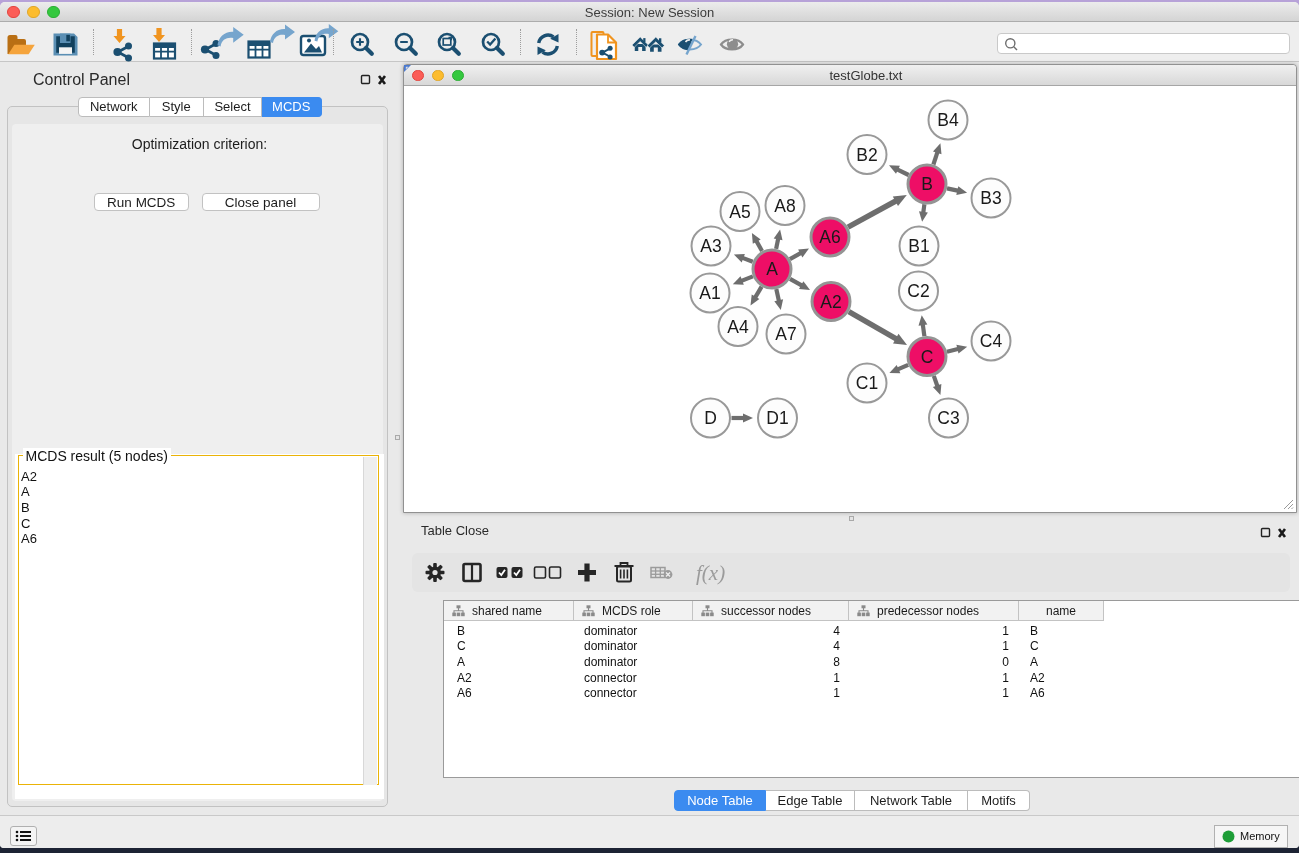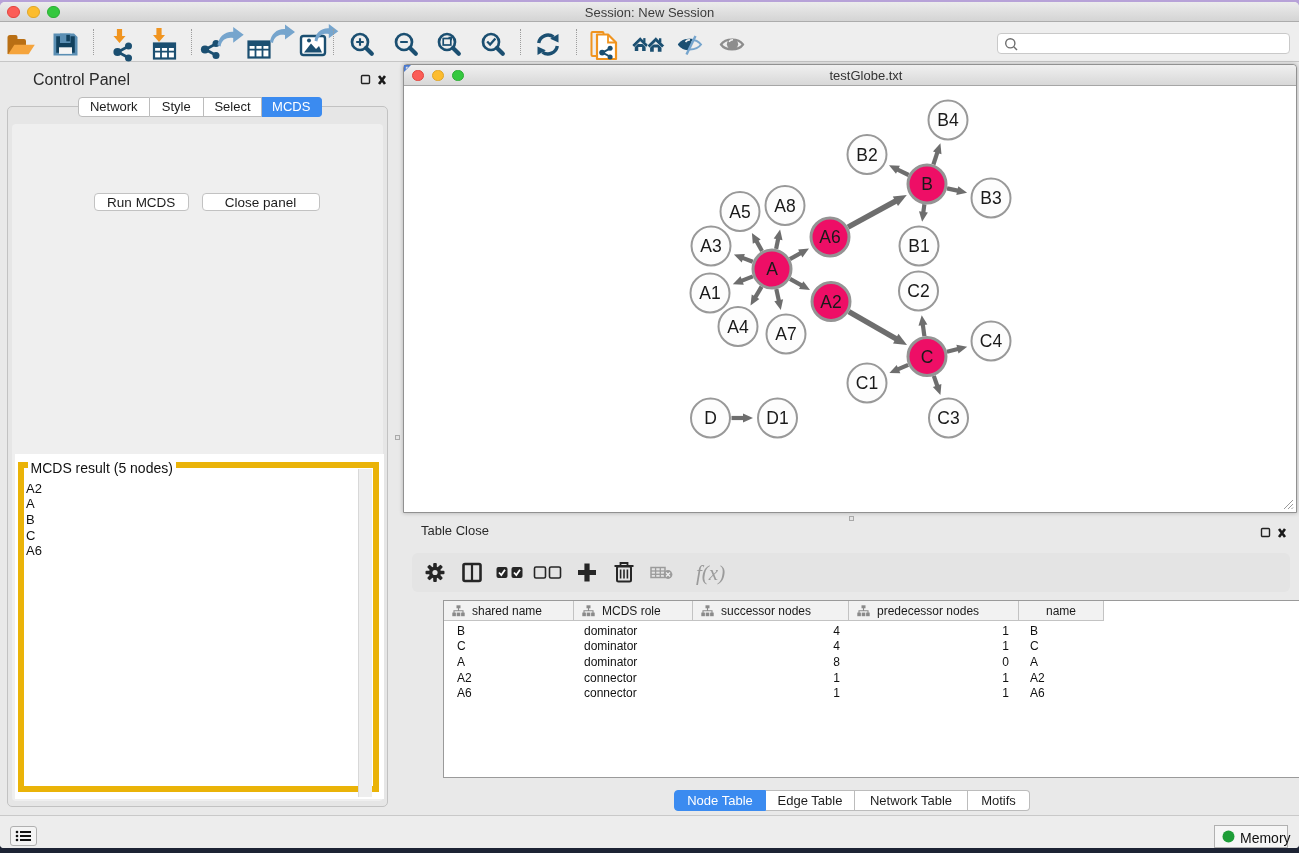--- a/index.html
+++ b/index.html
@@ -26,21 +26,21 @@
 .tab.first { border-left:1px solid #bcbcbc; border-radius:4px 0 0 4px; }
 .tab.last { border-radius:0 4px 4px 0; }
 .tab.sel { background:#3b8bf0; color:#fff; border-color:#3b8bf0; }
 #cpbox { z-index:1; left:7px; top:44px; width:381px; height:701px; background:#e6e6e6; border:1px solid #c2c2c2; border-radius:5px; }
 #cpinner { z-index:2; left:12px; top:62px; width:371px; height:677px; background:#efefef; border-radius:4px; }
 #optlabel { z-index:3; top:73.5px; left:4px; width:391px; text-align:center; font-size:14px; color:#1c1c1c; }
 #dropdown { z-index:3; left:44.5px; top:97.5px; width:310.5px; height:18.5px; background:#fff; border:1px solid #b9b9b9; border-radius:4px; font-size:14px; color:#111; line-height:17px; padding-left:11px; }
 #ddbtn { right:-1px; top:-1px; width:16px; height:19px; background:linear-gradient(#5ea1f7,#2f7bea); border-radius:0 4px 4px 0; }
 .btn { z-index:3; height:18px; background:#fff; border:1px solid #c2c2c2; border-radius:4px; font-size:13.5px; color:#1c1c1c; text-align:center; line-height:17px; }
 #resultpanel { z-index:3; left:15px; top:392px; width:369px; height:345px; background:#fff; }
-#fieldset { left:2.5px; top:8px; width:361.5px; height:330px; border:6px solid #eab308; }
+#fieldset { left:2.5px; top:1px; width:361.5px; height:330px; border:1px solid #eab308; }
 #fslegend { left:4px; top:-8px; background:#fff; padding:0 3px; font-size:14px; color:#111; }
 #fslist { left:2.5px; top:12.5px; font-size:13px; color:#111; line-height:15.7px; }
 #fsscroll { right:1px; top:1px; width:14px; height:328px; background:#eeeeee; border-left:1px solid #d8d8d8; }
 
 #netarea { left:391px; top:60px; width:908px; height:752px; background:#e9e9e9; }
 #netwin { left:12px; top:2px; width:894px; height:449px; background:#fff; border:1px solid #919191; border-radius:4px 4px 0 0; box-shadow:0 0 4px rgba(0,0,0,0.25); }
 #netbar { left:0; top:0; width:892px; height:21px; background:linear-gradient(#f0f0f0,#d8d8d8); border-bottom:1px solid #a6a6a6; border-radius:4px 4px 0 0; }
 #netbar .t { width:100%; text-align:center; top:3px; font-size:13px; color:#333;margin-left:16px; }
 .tl2 { width:11.5px; height:11.5px; border-radius:50%; top:4.5px; }
 
@@ -51,21 +51,21 @@
 #tblhead { left:0; top:0; width:660px; height:20px; background:#f2f2f2; border-bottom:1px solid #c3c3c3; display:flex; }
 .th { height:20px; border-right:1px solid #c3c3c3; display:flex; align-items:center; justify-content:flex-start; padding-left:8px; font-size:12px; color:#1a1a1a; gap:7px; }
 .tr { position:absolute; font-size:12px; color:#111; }
 #tptabs { left:283px; top:271px; height:39px; display:flex; }
 .tab2 { height:21px; line-height:20px; font-size:13px; color:#1d1d1d; text-align:center; background:#fff; border:1px solid #bcbcbc; border-left:none; }
 .tab2.first { border-left:1px solid #bcbcbc; border-radius:4px 0 0 4px; }
 .tab2.last { border-radius:0 4px 4px 0; }
 .tab2.sel { background:#3b8bf0; color:#fff; border-color:#3b8bf0; }
 .grip { width:5px; height:5px; background:#e4e4e4; border:1px solid #a9a9a9; }
 .nl { font-family:"Liberation Sans",sans-serif; font-size:17.5px; fill:#1a1a1a; text-anchor:middle; dominant-baseline:central; }
-#memorybtn { left:1214px; top:9px; width:74px; height:23px; background:#f6f6f6; border:1px solid #b1b1b1; font-size:14px; color:#111; }
+#memorybtn { left:1214px; top:9px; width:74px; height:23px; background:#f6f6f6; border:1px solid #b1b1b1; font-size:11px; color:#111; }
 #listbtn { left:10px; top:10px; width:27px; height:20px; background:#f4f4f4; border:1px solid #b0b0b0; border-radius:3px; }
 </style>
 </head>
 <body>
 <div class="abs" id="deskTop"></div>
 <div class="abs" id="app">
 
   <div class="abs" id="titlebar">
     <div class="abs tl" style="left:7px; background:#fb5d57; border:0.5px solid #e2453f;"></div>
     <div class="abs tl" style="left:27px; background:#fcbc2e; border:0.5px solid #e0a628;"></div>
@@ -237,20 +237,21 @@
         <path d="M19 2 L25 10 M25 2 L19 10" stroke="#1a1a1a" stroke-width="2.6"></path>
       </svg>
     <div class="abs tabrow" style="left:78px; top:35px;">
       <div class="tab first" style="width:71.5px">Network</div>
       <div class="tab" style="width:54.5px">Style</div>
       <div class="tab" style="width:58px">Select</div>
       <div class="tab sel last" style="width:59.5px">MCDS</div>
     </div>
     <div class="abs" id="cpbox"></div>
     <div class="abs" id="cpinner"></div>
+    <div class="abs" id="optlabel">Optimization criterion:</div>
     <div class="abs btn" style="left:94px; top:130.5px; width:94.5px;">Run MCDS</div>
     <div class="abs btn" style="left:201.5px; top:130.5px; width:118px;">Close panel</div>
     <div class="abs" id="resultpanel">
       <div class="abs" id="fieldset">
         <div class="abs" id="fslegend">MCDS result (5 nodes)</div>
         <div class="abs" id="fslist">A2<br>A<br>B<br>C<br>A6</div>
         <div class="abs" id="fsscroll"></div>
       </div>
     </div>
   </div>

